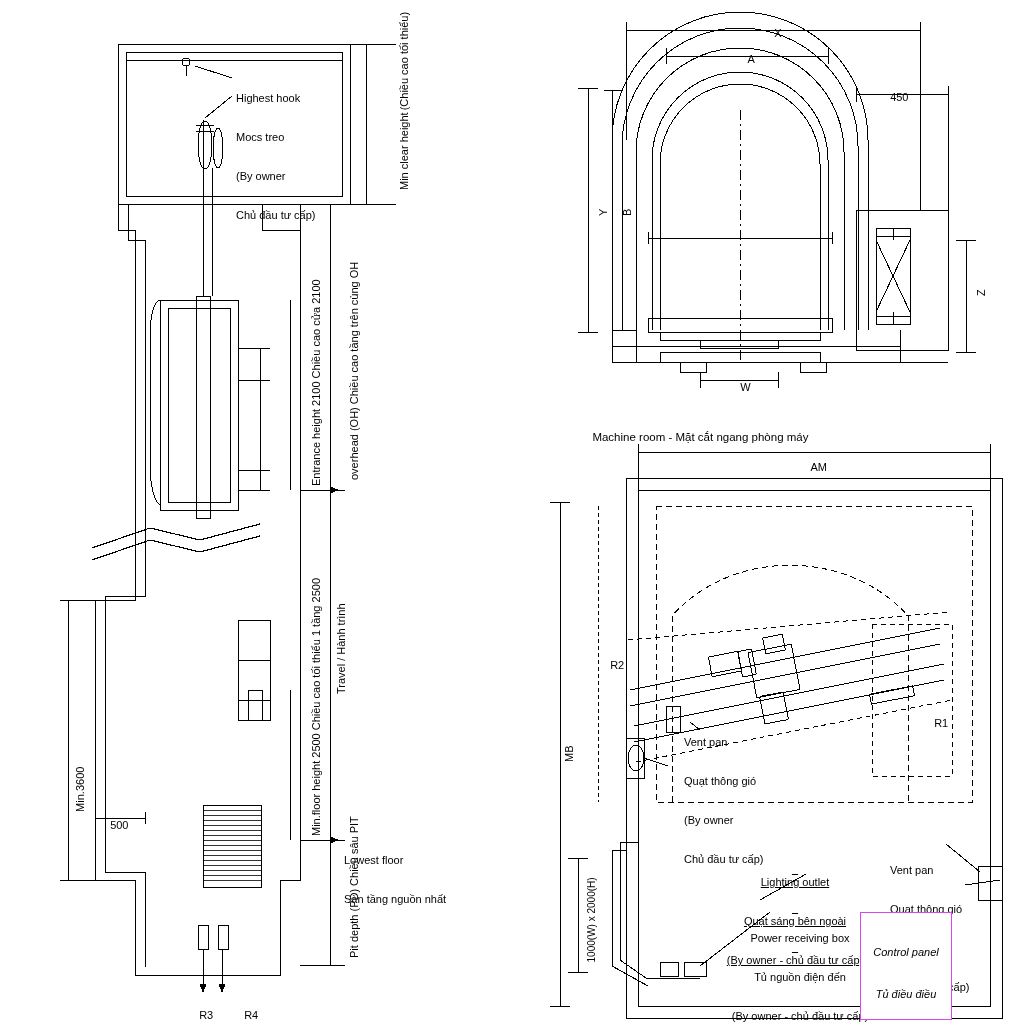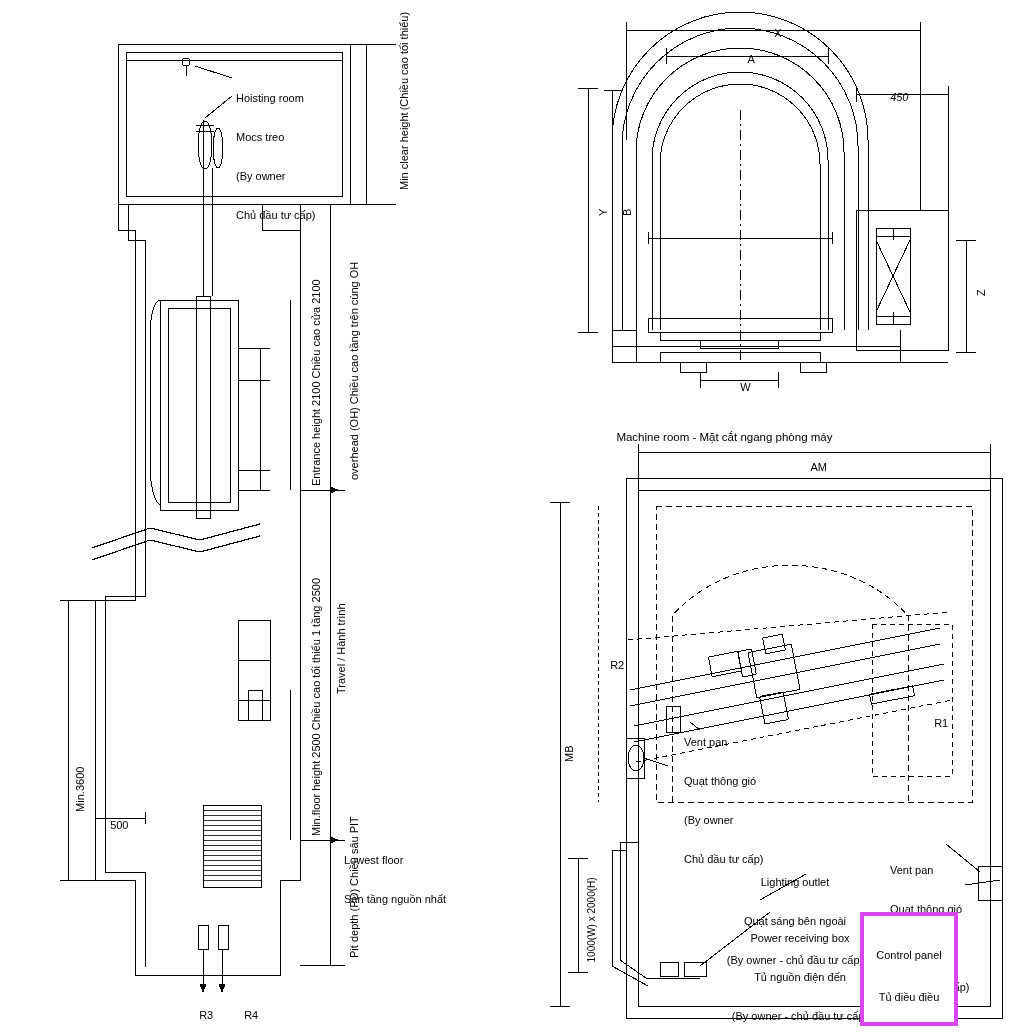--- a/index.html
+++ b/index.html
@@ -36,27 +36,28 @@
   }
   .lbl.c { text-align: center; }
   .vert {
     transform-origin: left top;
     transform: rotate(-90deg);
   }
   .tiny { font-size: 10px; line-height: 12px; }
   .mid { font-size: 11.5px; }
   .box-label {
     position: absolute;
-    border: 4px solid #d946ef;
+    border: 1px solid #d946ef;
     font-size: 11px;
     line-height: 14px;
     padding: 4px 7px;
     text-align: center;
     background: #fff;
     white-space: pre;
+    font-style: italic;
   }
 </style>
 </head>
 <body>
 
 <div class="stage">
 
 <svg class="draw" viewBox="0 0 1026 1036">
   <g fill="none" stroke="#000" stroke-width="1" shape-rendering="crispEdges">
 
@@ -266,21 +267,21 @@
     <path d="M690 722 L700 730"></path>
     <path d="M644 758 L668 766"></path>
     <path d="M946 844 L980 872"></path>
     <path d="M770 912 L700 966"></path>
     <path d="M806 874 L760 900"></path>
     <path d="M965 885 L1000 880"></path>
   </g>
 </svg>
 
 <div class="lbl" style="left:236px; top:66px;">
-  <div>Hoisting room</div>
+  <div>Highest hook</div>
   <div>Mocs treo</div>
   <div>(By owner</div>
   <div>Chủ đầu tư cấp)</div>
 </div>
 
 <div class="lbl vert" style="left:372px; top:190px; width:160px;">
   <div style="display:flex; gap:2px;">
     <span>Min clear height</span>
     <span>(Chiều cao tối thiểu)</span>
   </div>
@@ -338,36 +339,36 @@
 <div class="lbl" style="left:238px; top:996px;">
   <span>R4</span>
 </div>
 
 <div class="lbl" style="left:768px; top:14px;">
   <span>X</span>
 </div>
 <div class="lbl" style="left:742px; top:40px;">
   <span>A</span>
 </div>
-<div class="lbl" style="left:884px; top:78px;font-style:italic;">
+<div class="lbl" style="left:884px; top:78px;">
   <span>450</span>
 </div>
 <div class="lbl vert" style="left:584px; top:222px; width:40px;">
   <span>Y</span>
 </div>
 <div class="lbl vert" style="left:608px; top:222px; width:40px;">
   <span>B</span>
 </div>
 <div class="lbl vert" style="left:962px; top:302px; width:40px;">
   <span>Z</span>
 </div>
 <div class="lbl" style="left:734px; top:368px;">
   <span>W</span>
 </div>
-<div class="lbl mid" style="left:586px; top:418px;margin-left:24px;">
+<div class="lbl mid" style="left:586px; top:418px;">
   <span>Machine room - Mặt cắt ngang phòng máy</span>
 </div>
 
 <div class="lbl" style="left:805px; top:448px;">
   <span>AM</span>
 </div>
 <div class="lbl vert" style="left:550px; top:768px; width:40px;">
   <span>MB</span>
 </div>
 <div class="lbl" style="left:928px; top:704px;">
@@ -387,21 +388,21 @@
   <div>Chủ đầu tư cấp)</div>
 </div>
 
 <div class="lbl" style="left:890px; top:838px;">
   <div>Vent pan</div>
   <div>Quạt thông gió</div>
   <div>(By owner</div>
   <div>Chủ đầu tư cấp)</div>
 </div>
 
-<div class="lbl c" style="left:700px; top:850px; width:190px;">
+<div class="lbl c" style="left:700px; top:850px; width:190px;text-decoration:underline;">
   <div>Lighting outlet</div>
   <div>Quạt sáng bên ngoài</div>
   <div>(By owner - chủ đầu tư cấp)</div>
 </div>
 
 <div class="lbl c" style="left:700px; top:906px; width:200px;">
   <div>Power receiving box</div>
   <div>Tủ nguồn điện đến</div>
   <div>(By owner - chủ đầu tư cấp)</div>
 </div>

